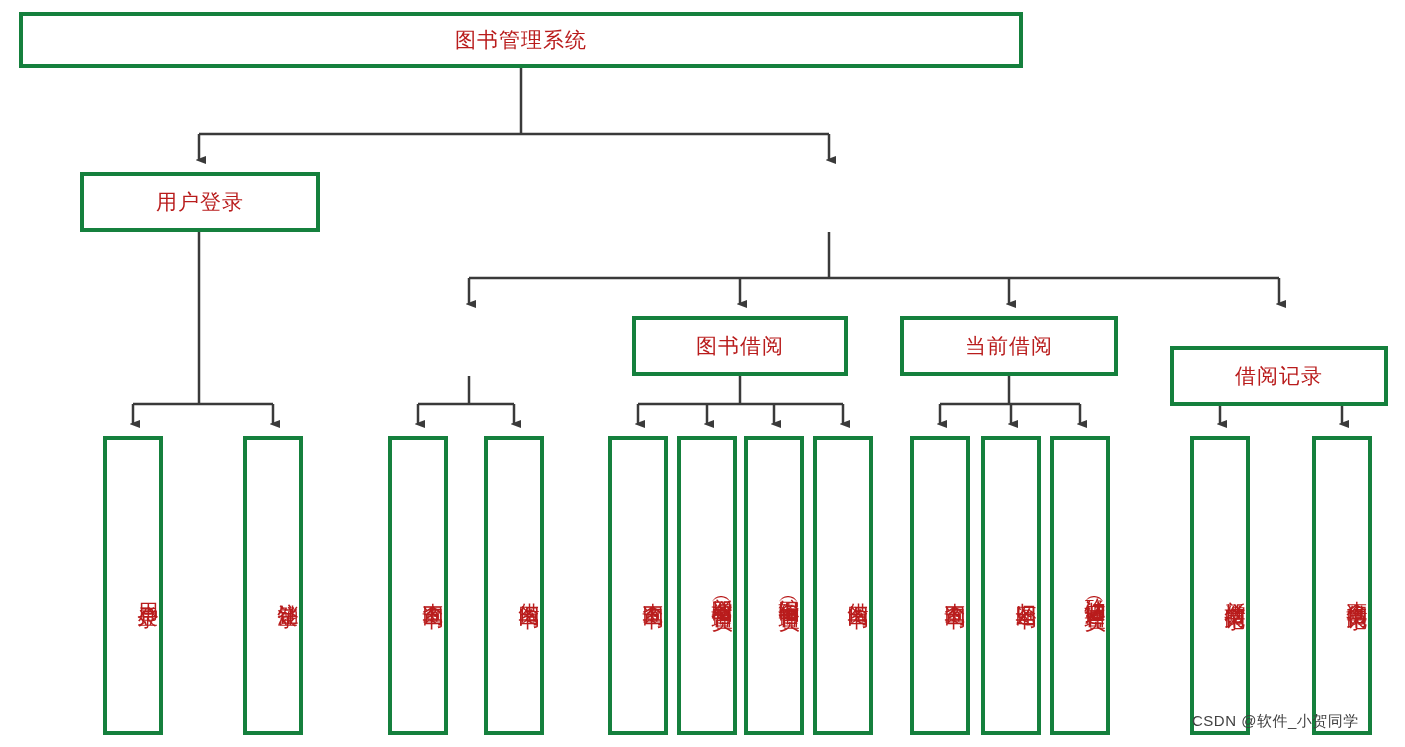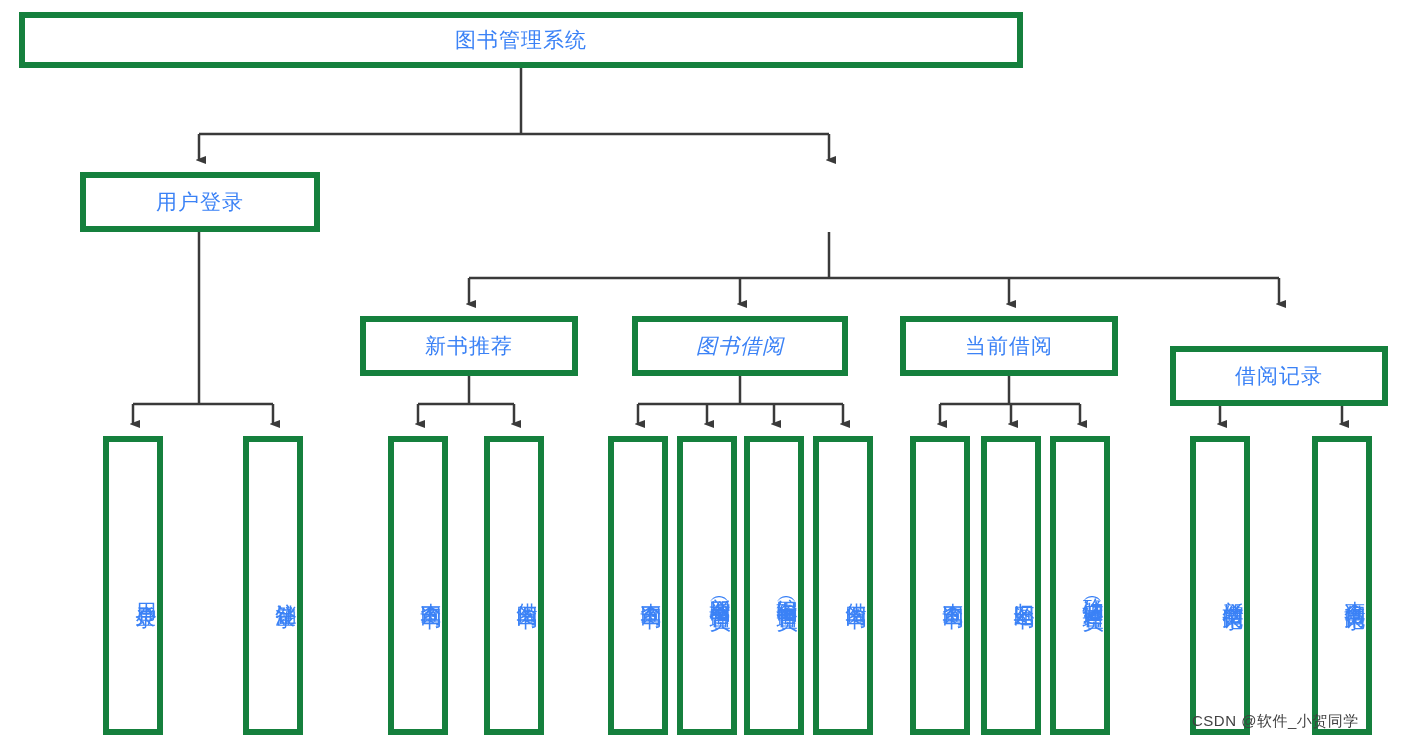--- a/index.html
+++ b/index.html
@@ -13,26 +13,26 @@
   #canvas {
     position: relative;
     width: 1405px;
     height: 747px;
     background: #ffffff;
     overflow: hidden;
   }
   .node {
     position: absolute;
     box-sizing: border-box;
-    border: 6px solid #15803d;
+    border: 4px solid #15803d;
     background: #ffffff;
     display: flex;
     align-items: center;
     justify-content: center;
-    color: #3b82f6;
+    color: #b91c1c;
   }
   .node.horiz {
     font-size: 21px;
     letter-spacing: 1px;
   }
   .node.vert {
     writing-mode: vertical-rl;
     text-orientation: upright;
     font-size: 21px;
     letter-spacing: 2px;
@@ -118,24 +118,21 @@
   </svg>
 
   <div class="node horiz" style="left:19px; top:12px; width:1004px; height:56px;">
     <span>图书管理系统</span>
   </div>
 
   <div class="node horiz" style="left:80px; top:172px; width:240px; height:60px;">
     <span>用户登录</span>
   </div>
 
-  <div class="node horiz" style="left:360px; top:316px; width:218px; height:60px;">
-    <span>新书推荐</span>
-  </div>
-  <div class="node horiz" style="left:632px; top:316px; width:216px; height:60px;font-style:italic;">
+  <div class="node horiz" style="left:632px; top:316px; width:216px; height:60px;">
     <span>图书借阅</span>
   </div>
   <div class="node horiz" style="left:900px; top:316px; width:218px; height:60px;">
     <span>当前借阅</span>
   </div>
   <div class="node horiz" style="left:1170px; top:316px; width:218px; height:60px;margin-top:30px;">
     <span>借阅记录</span>
   </div>
 
   <div class="node vert" style="left:103px; top:436px; width:60px; height:299px;">

